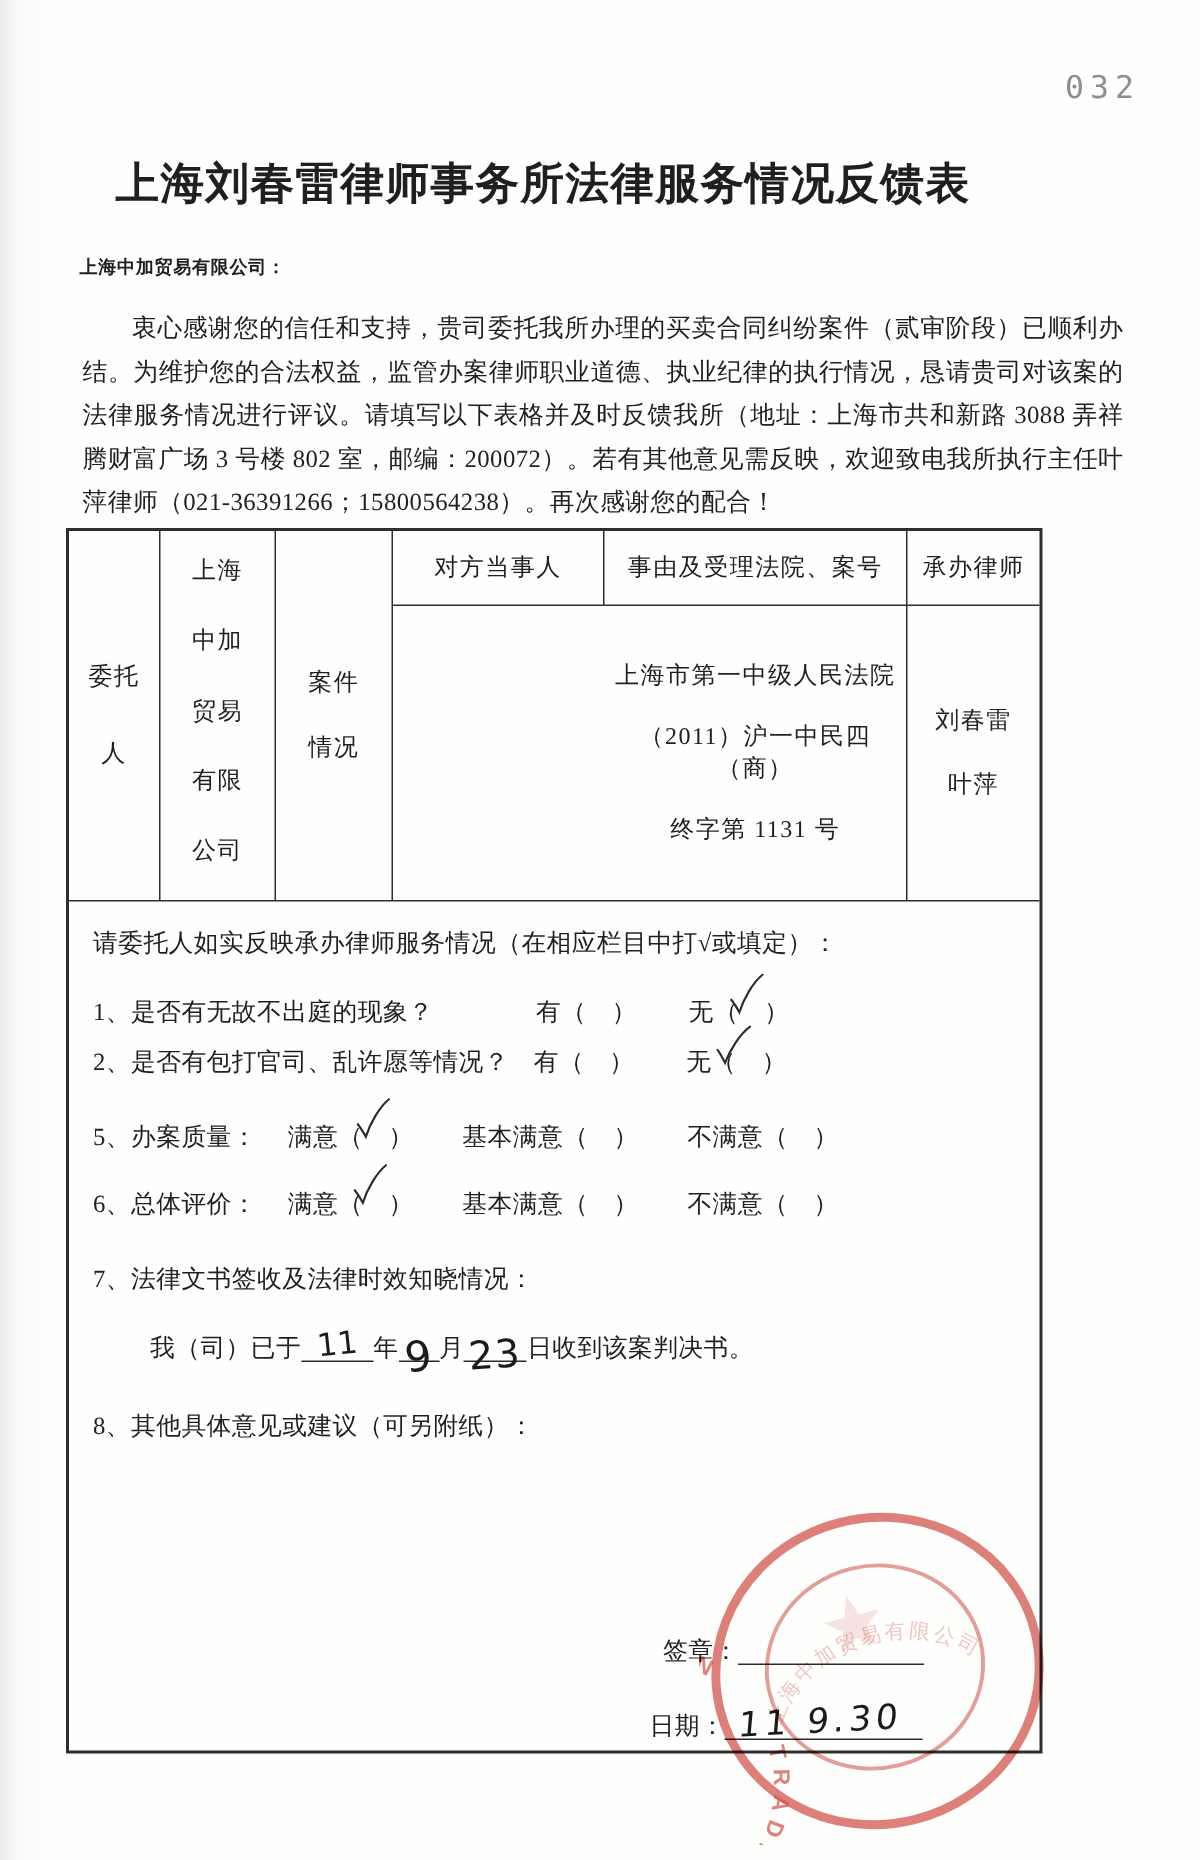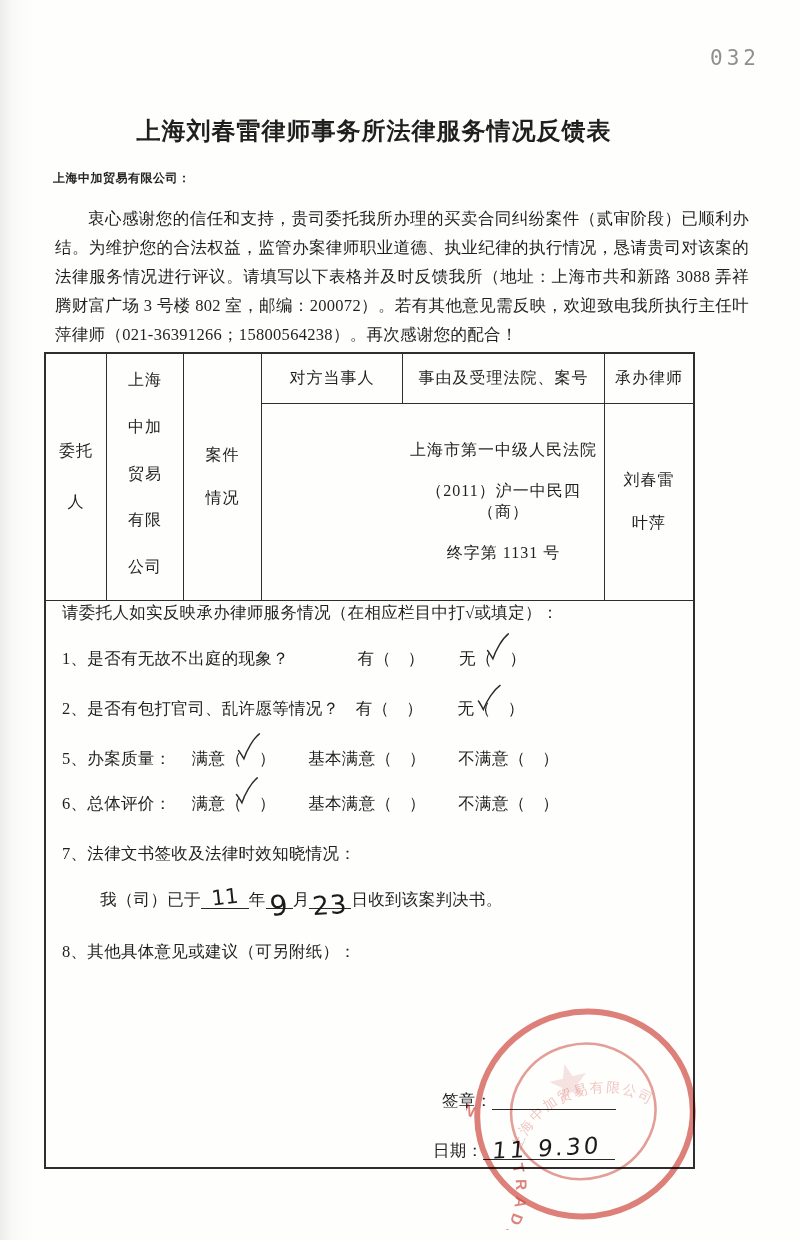--- a/index.html
+++ b/index.html
@@ -11,24 +11,24 @@
     font-family:"Liberation Serif","DejaVu Serif",serif;
     color:#1f1f1f;
     overflow:hidden;
   }
   .page-number{
     position:absolute;top:46px;left:710px;
     font-family:"DejaVu Sans Mono",monospace;
     font-size:21px;color:#8f8f8f;letter-spacing:4px;
   }
   .title{
-    position:absolute;top:103px;left:0;width:724px;margin:12px;
+    position:absolute;top:103px;left:0;width:724px;margin:0;
     text-align:center;
     font-family:"Liberation Sans","DejaVu Sans",sans-serif;
-    font-size:24px;font-weight:bold;letter-spacing:1px;
+    font-size:29px;font-weight:bold;letter-spacing:1px;
   }
   .salutation{
     position:absolute;top:170px;left:53px;
     font-family:"Liberation Sans","DejaVu Sans",sans-serif;
     font-size:12px;font-weight:bold;letter-spacing:.5px;
   }
   .intro-par{
     position:absolute;top:204px;left:55px;width:694px;margin:0;
     font-size:16.5px;line-height:29px;text-align:justify;
     text-indent:2em;letter-spacing:.3px;
@@ -59,26 +59,26 @@
   .gh5{grid-area:1/5/2/6;}
   .gh6{grid-area:1/6/2/7;}
   .gb4{grid-area:2/4/3/5;gap:30px;}
   .gb5{grid-area:2/5/3/6;gap:20px;}
   .gb6{grid-area:2/6/3/7;gap:22px;}
 
   
   .questionnaire{
     position:absolute;left:0;right:0;top:246px;bottom:0;
     border-top:1.6px solid #2e2e2e;
-    padding:0 16px 0 16px;box-sizing:border-box;
+    padding:16px 16px 0 16px;box-sizing:border-box;
     font-size:16.5px;letter-spacing:.3px;
   }
   .ln{white-space:nowrap;line-height:24px;}
   .ln-intro{margin-bottom:22px;}
-  .ln-q1{margin-bottom:26px;}
+  .ln-q1{margin-bottom:9px;}
   .ln-q2{margin-bottom:26px;}
   .ln-q3{margin-bottom:20px;}
   .ln-q4{margin-bottom:24px;}
   .ln-q5{margin-bottom:21px;}
   .ln-q6{margin-bottom:26px;}
   .ln-q7{margin-bottom:22px;}
   .ln-q7b{margin-bottom:28px;padding-left:38px;}
   .opt{position:relative;display:inline-block;}
   .ml64{margin-left:64px;} .ml30{margin-left:30px;} .ml28{margin-left:28px;}
   .ml16{margin-left:16px;} .ml12{margin-left:12px;} .ml8{margin-left:8px;}

